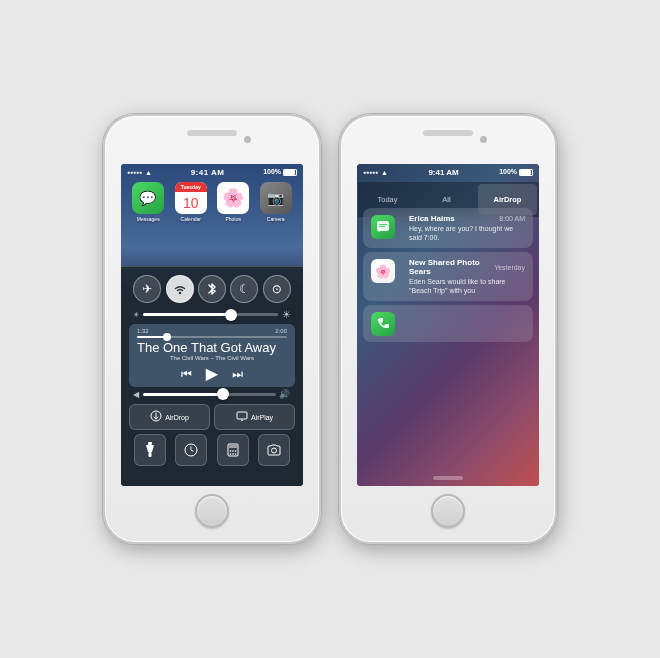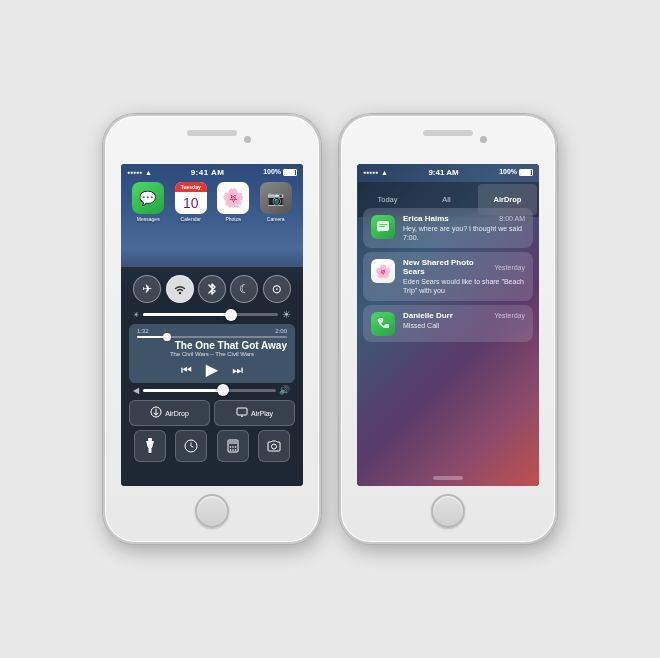--- a/index.html
+++ b/index.html
@@ -247,24 +247,24 @@
       position: absolute;
       top: 50%;
       left: 20%;
       transform: translate(-50%, -50%);
       width: 8px; height: 8px;
       background: #fff;
       border-radius: 50%;
     }
 
     .cc-music-title {
-      font-size: 10px;
-      color: #fff;
-      font-weight: 700;
-      text-align: right;
+      font-size: 13px;
+      color: #fff;
+      font-weight: 400;
+      text-align: left;
     }
 
     .cc-music-artist {
       font-size: 6px;
       color: rgba(255,255,255,0.8);
       text-align: center;
     }
 
     .cc-music-controls {
       display: flex;
@@ -389,21 +389,21 @@
       flex-direction: column;
       gap: 4px;
     }
 
     .notif-item {
       background: rgba(255,255,255,0.15);
       backdrop-filter: blur(8px);
       border-radius: 8px;
       padding: 6px 8px;
       display: flex;
-      gap: 8px;
+      gap: 14px;
       align-items: flex-start;
     }
 
     .notif-icon {
       width: 24px; height: 24px;
       border-radius: 6px;
       display: flex;
       align-items: center;
       justify-content: center;
       font-size: 13px;
@@ -473,21 +473,21 @@
       color: #fff;
       font-weight: 700;
     }
     .cal-icon-num {
       flex: 1;
       display: flex;
       align-items: center;
       justify-content: center;
       font-size: 14px;
       font-weight: 300;
-      color: #701a75;
+      color: #ef4444;
     }
 
     .photos-icon {
       background: #fff;
       border-radius: 7px;
       width: 32px;
       height: 32px;
       display: flex;
       align-items: center;
       justify-content: center;
@@ -717,27 +717,20 @@
             <div class="notif-message">Eden Sears would like to share "Beach Trip" with you</div>
           </div>
         </div>
 
         <div class="notif-item">
           <div class="notif-icon notif-icon-phone">
             <svg width="14" height="14" viewBox="0 0 14 14">
                 <path d="M3 2 Q3 1 4 1 L6 1 Q7 1 7 2 L7 4 Q7 5 6 5.5 L5 6 Q6 8 8 9 L8.5 8 Q9 7 10 7 L12 7 Q13 7 13 8 L13 10 Q13 11 12 11 Q5 12 2 4 Q1 3 2 2 Z" fill="white" opacity="0.9"></path>
               </svg>
           </div>
-          <div class="notif-content">
-            <div class="notif-header">
-              <span class="notif-sender">Danielle Durr</span>
-              <span class="notif-time">Yesterday</span>
-            </div>
-            <div class="notif-message">Missed Call</div>
-          </div>
         </div>
       </div>
 
       <div class="notif-indicator"></div>
     </div>
   </div>
   <div class="phone-home"></div>
 </div>
 
 </body></html>

